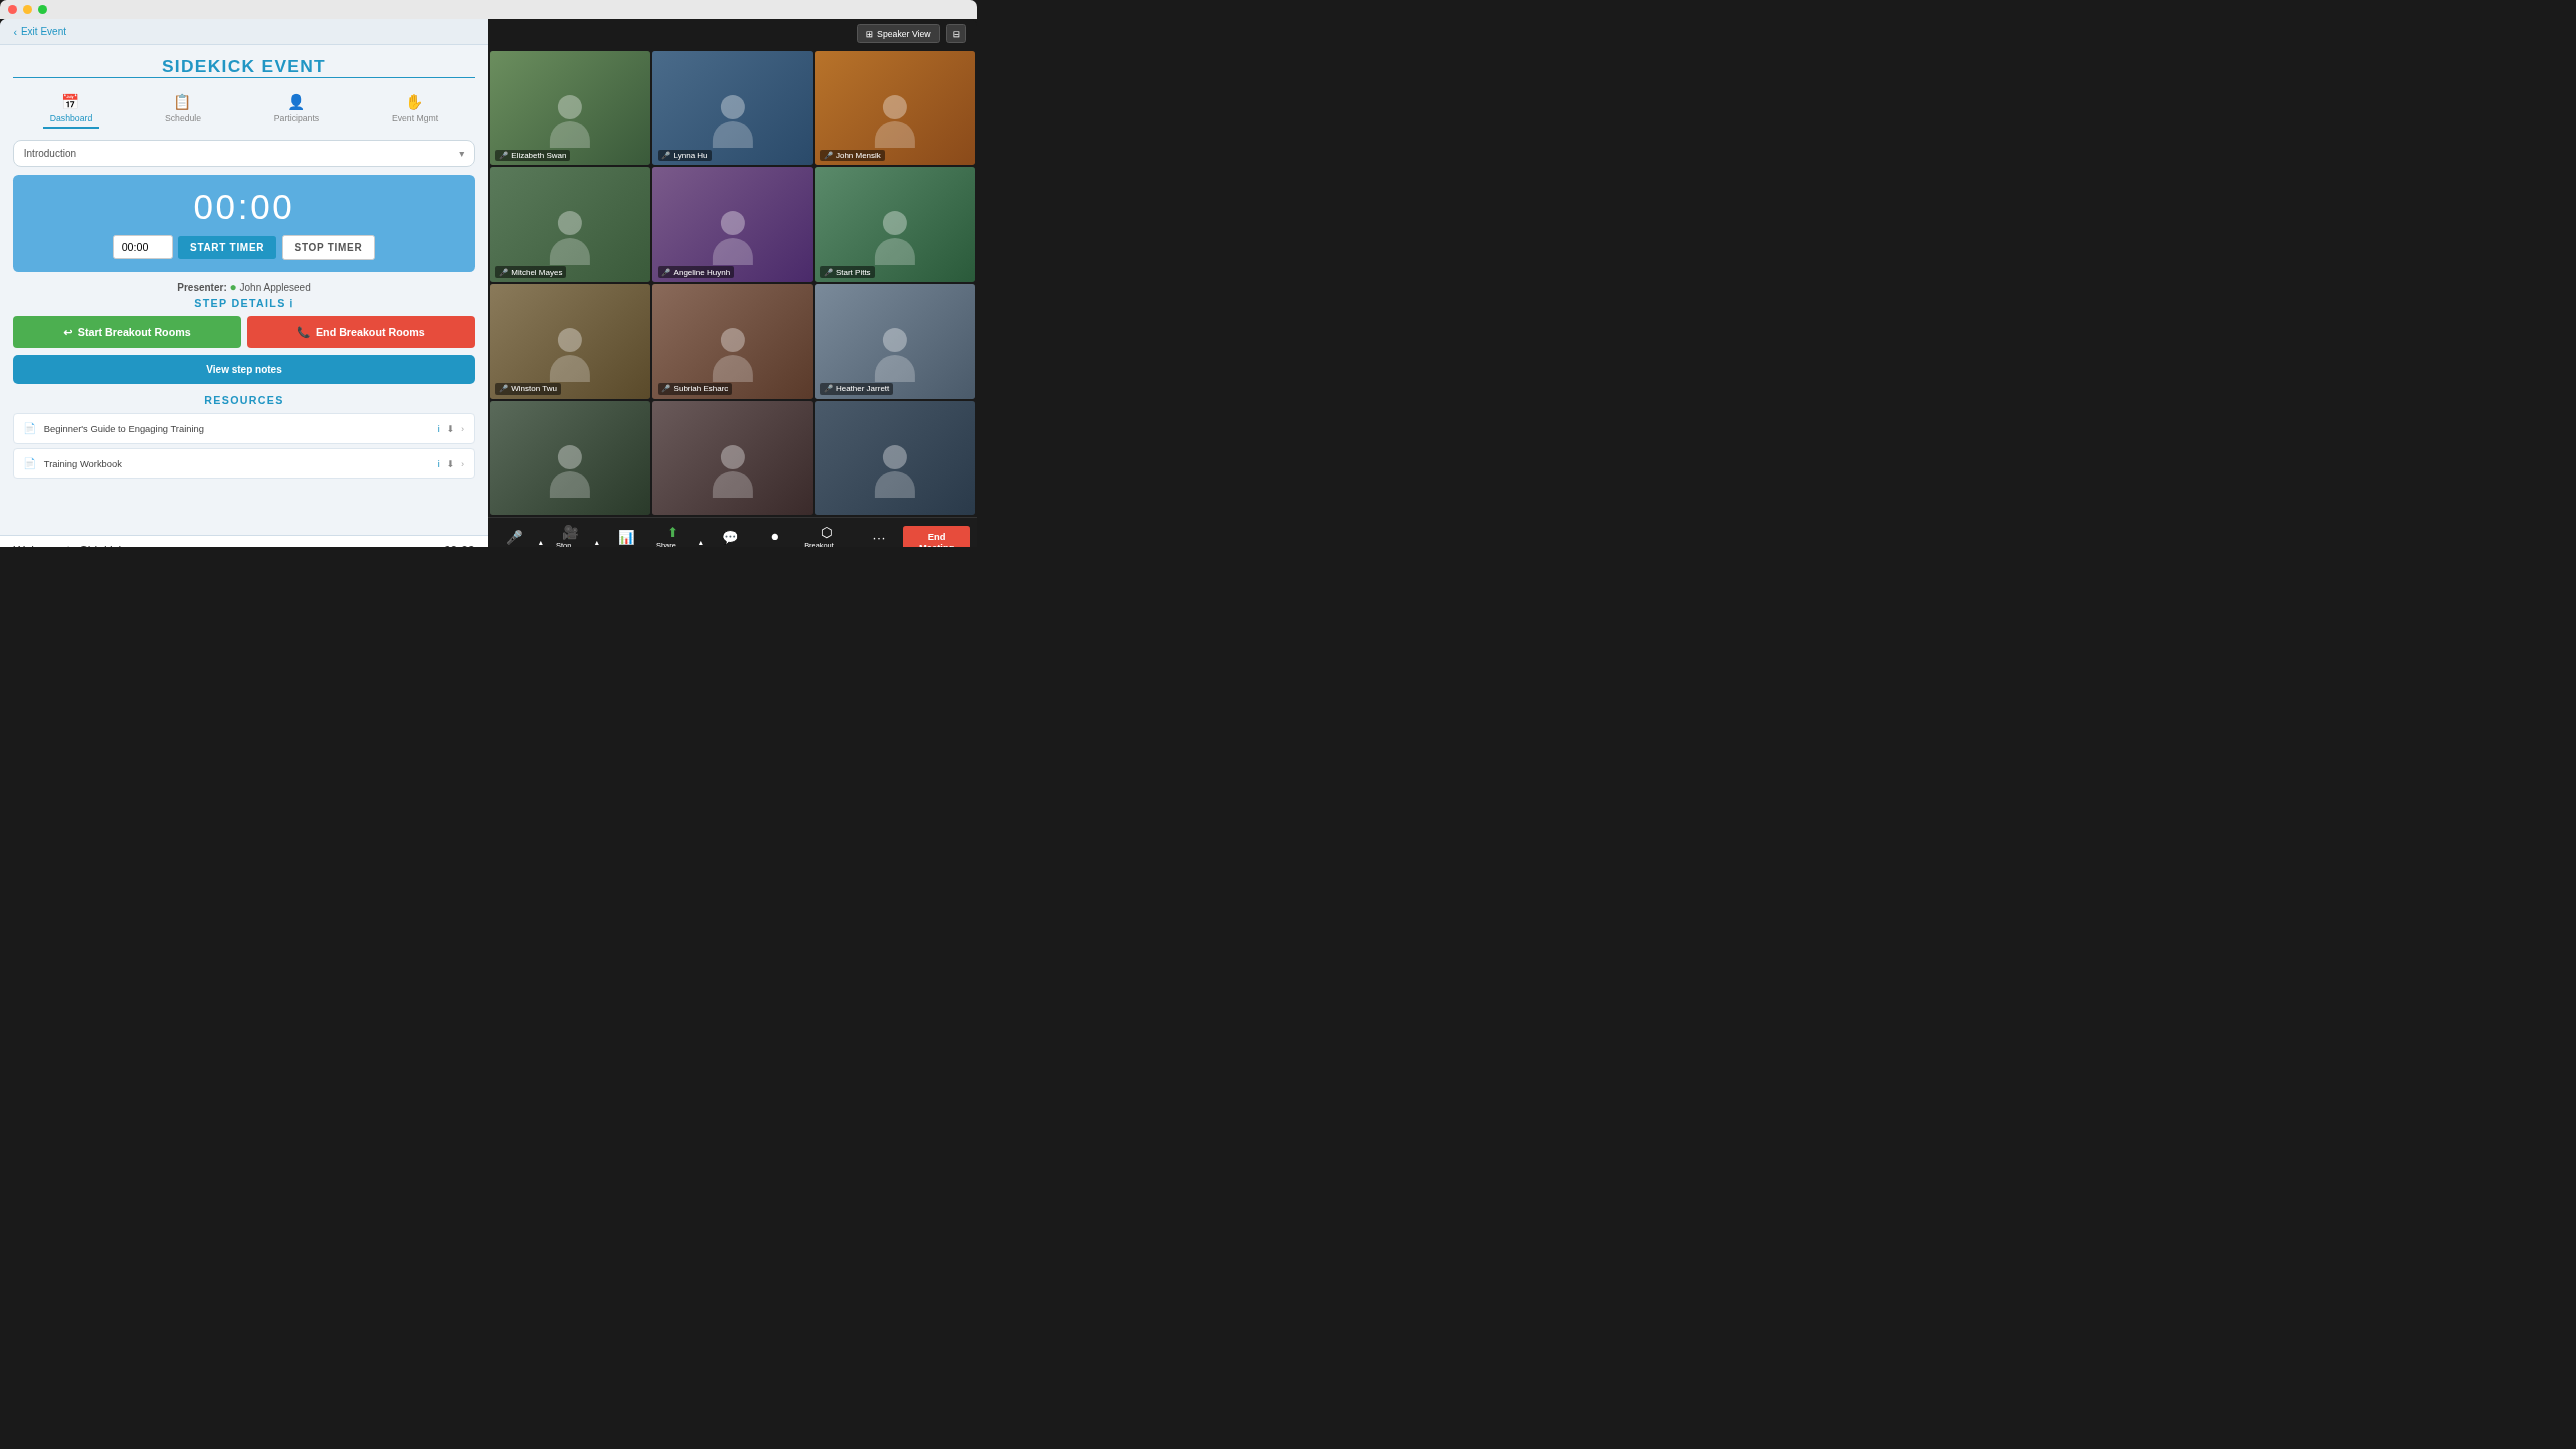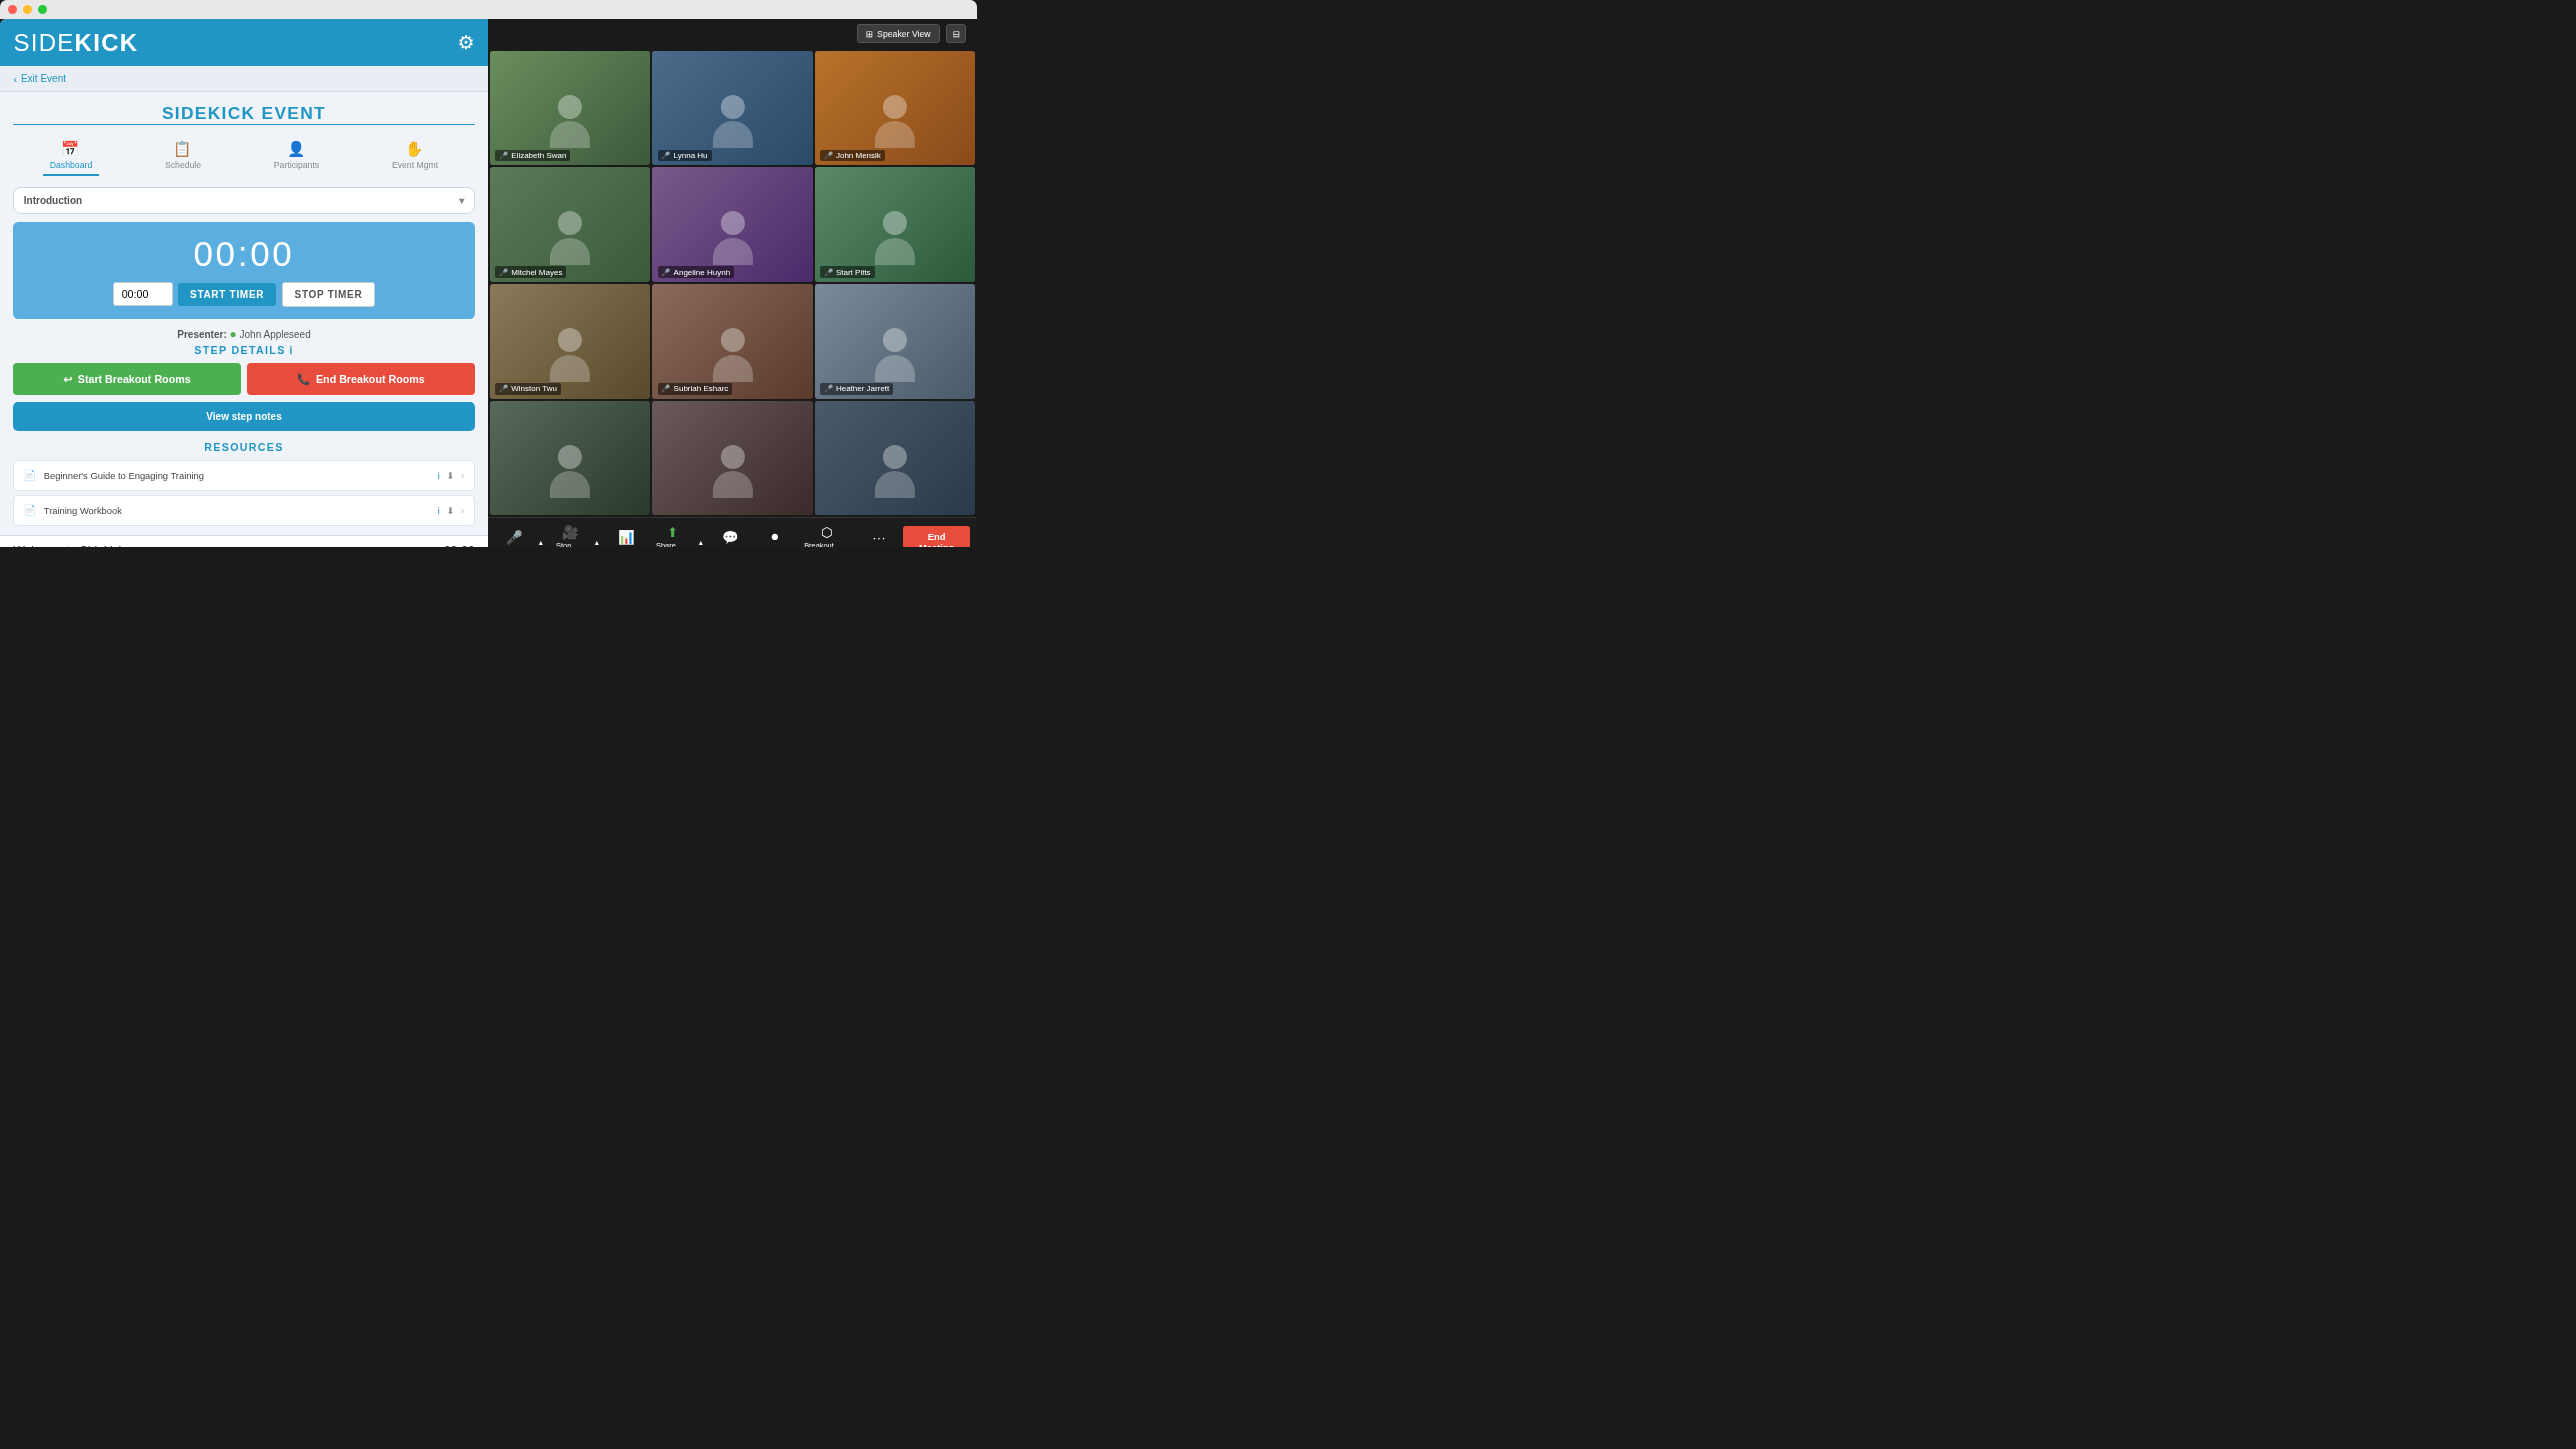--- a/index.html
+++ b/index.html
@@ -96,21 +96,20 @@
       border: 0.7px solid #ccd8e0;
       border-radius: 8px;
       background: white;
       font-size: 10px;
       color: #555;
       margin-bottom: 8px;
       display: flex;
       align-items: center;
       justify-content: space-between;
       cursor: pointer;
-      font-weight: bold;
     }
 
     
     .timer-area {
       background: #5baee0;
       border-radius: 5.4px;
       padding: 12px 10.7px;
       text-align: center;
       margin-bottom: 8px;
     }
@@ -476,26 +475,20 @@
     <div class="chrome-dot dot-red"></div>
     <div class="chrome-dot dot-yellow"></div>
     <div class="chrome-dot dot-green"></div>
   </div>
 
   <div class="app-wrapper">
 
     <div style="display:flex; width:100%; height:100%;">
       <div class="left-panel">
 
-        <div class="title-bar">
-          <div class="logo-text">
-            <span>SIDE</span><strong>KICK</strong>
-          </div>
-          <div class="gear-icon">⚙</div>
-        </div>
 
         <div class="exit-event">
           <span style="color:#2196c4; font-size:10.7px;">‹</span>
           <span style="color:#2196c4; font-size:10px;">Exit Event</span>
         </div>
 
         <div class="main-content">
 
           
           <div class="event-title">SIDEKICK EVENT</div>

